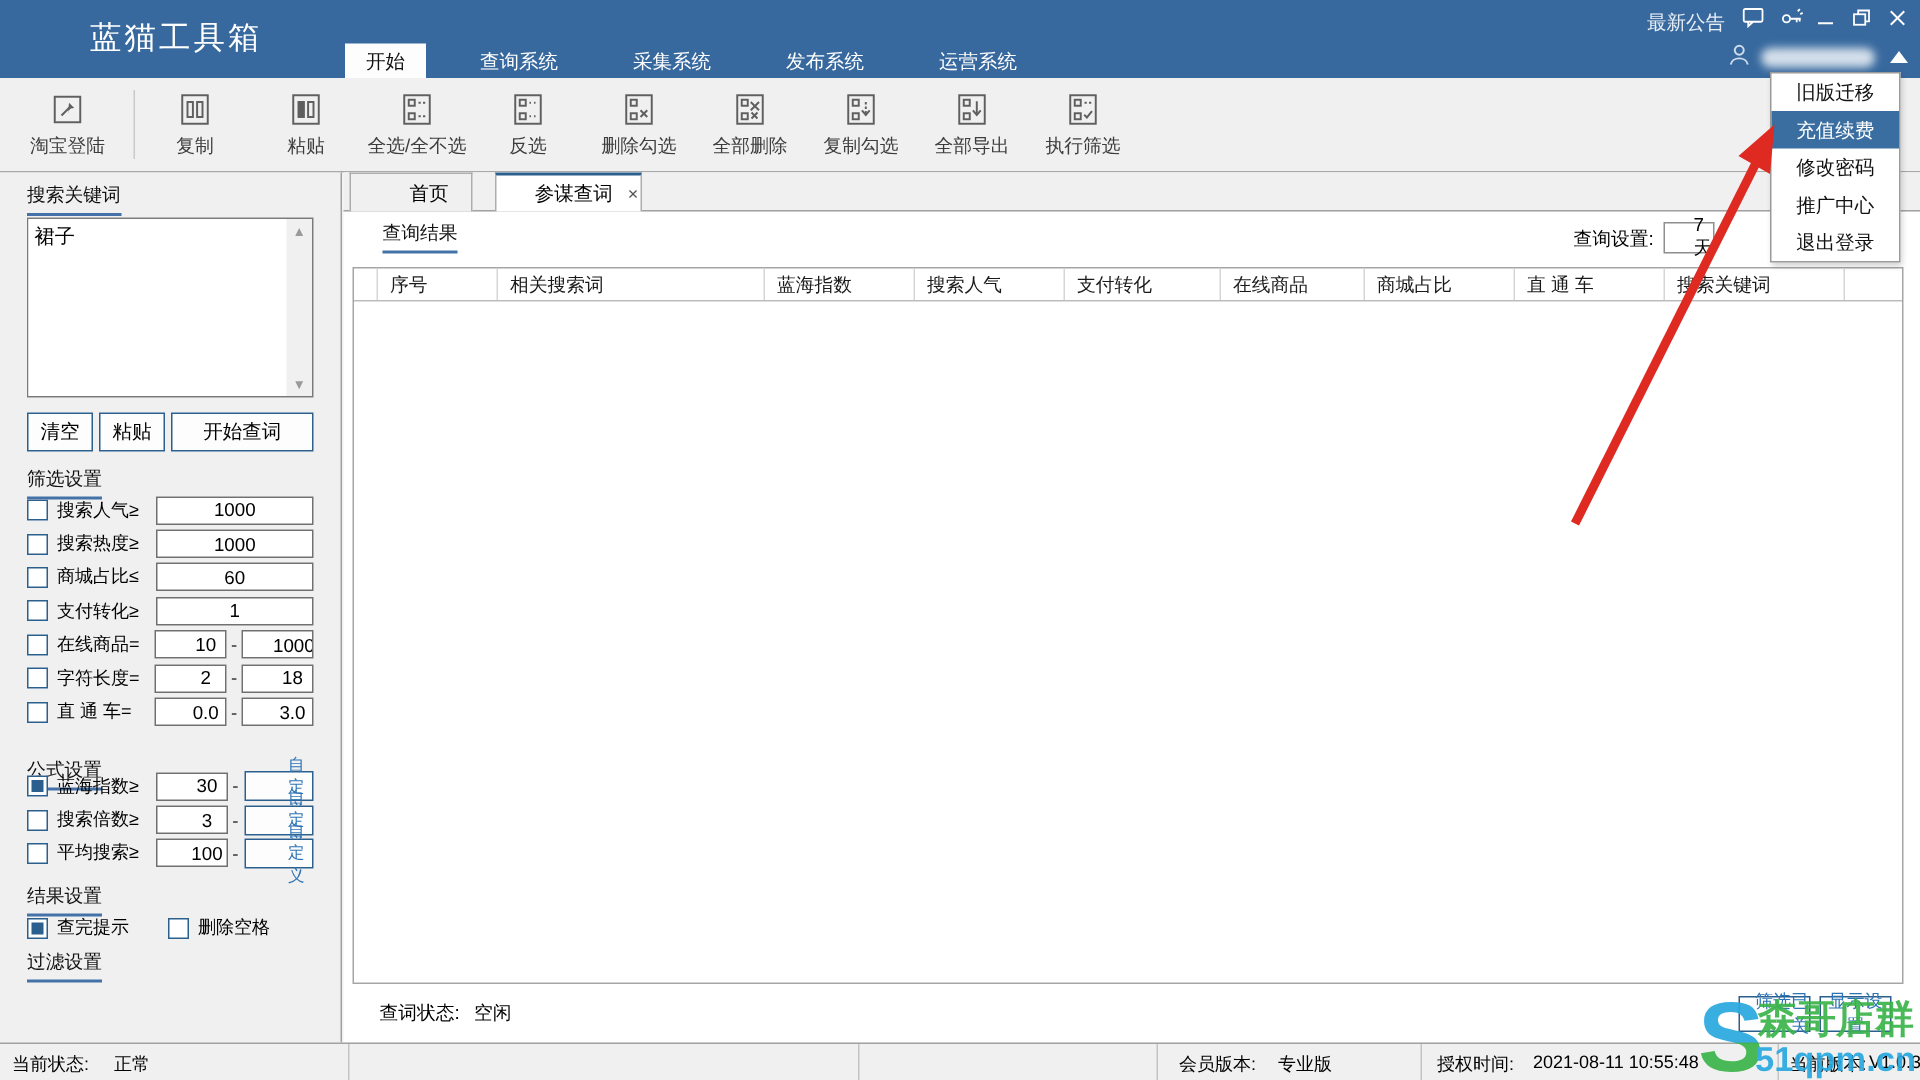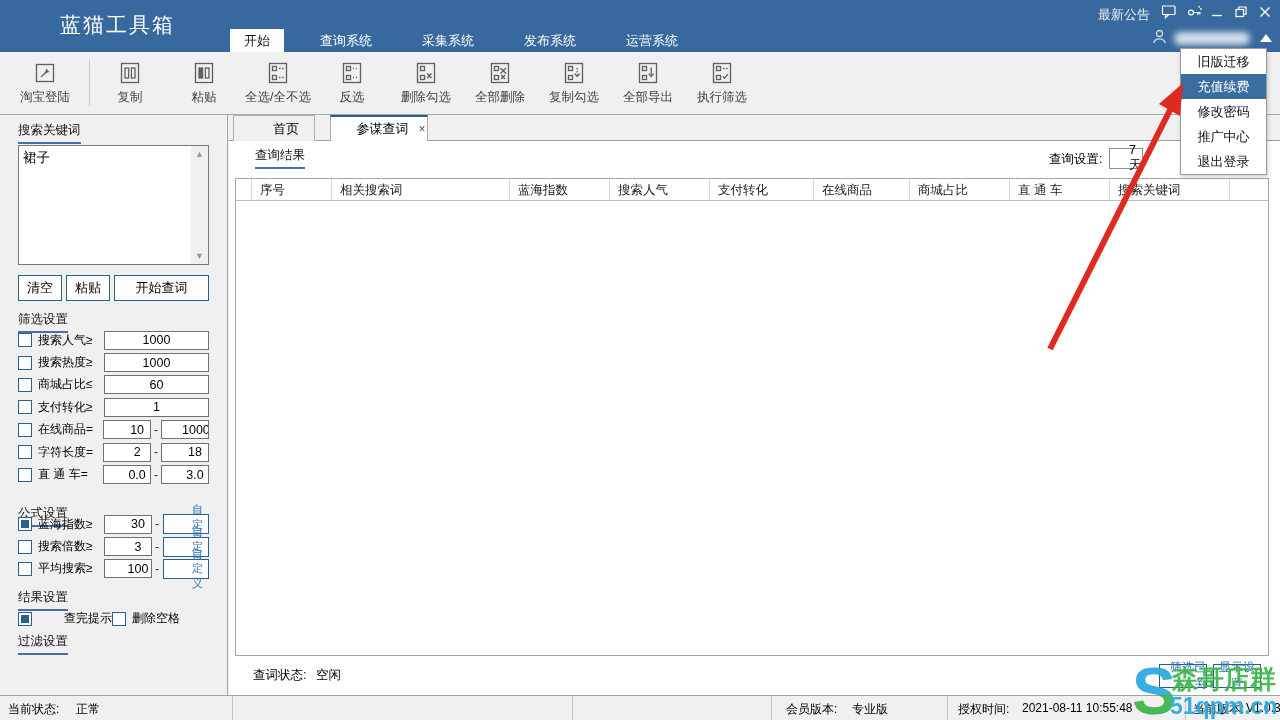--- a/index.html
+++ b/index.html
@@ -49,21 +49,21 @@
   .num { border:1px solid #707070; background:#fff; height:19px; text-align:center; font-family:inherit; font-size:12.5px; color:#000; }
   .num.wide { width:105px; }
   .num.half { width:48px;padding-left:20px; }
   .dash { width:10px; text-align:center; color:#333; }
   .fm-label { position:absolute; left:18px; top:378px;margin-top:12px; }
   .fm-rows { position:absolute; left:18px; top:398px; width:191px; }
   .custom-btn { width:46px; height:20px; font-size:11px; color:#2E74B5; border:1px solid #2B5F8E; background:#fdfdfd;
                 display:flex; align-items:center; justify-content:center; margin-left:auto; cursor:default;padding-left:23px; }
   .rs-label { position:absolute; left:18px; top:474px; }
   .rs-row { position:absolute; left:18px; top:495px; width:191px; display:flex; align-items:center; }
-  .rs-opt { display:flex; align-items:center;justify-content:space-between; }
+  .rs-opt { display:flex; align-items:center; }
   .ft-label { position:absolute; left:18px; top:518px; }
   .violation-btn { position:absolute; left:18px; top:543px; width:191px; height:26px; }
   
   .main { position:absolute; left:229px; top:115px; width:1051px; height:580px; background:#fff; }
   .tabstrip { position:absolute; left:0; top:0; width:100%; height:26px; background:#f0f0f0; border-bottom:1px solid #a2a2a2; display:flex; }
   .mtab { height:26px; display:flex; align-items:center; justify-content:center; font-size:13px; border:1px solid #adadad;
           border-bottom:none; background:#f0f0f0; cursor:default;padding-left:24px; }
   .mtab-home { margin-left:4px; width:82px; }
   .mtab-query { margin-left:15px; width:98px; }
   .mtab.on { background:#fff; border-top:2px solid #2B5F8E; }

